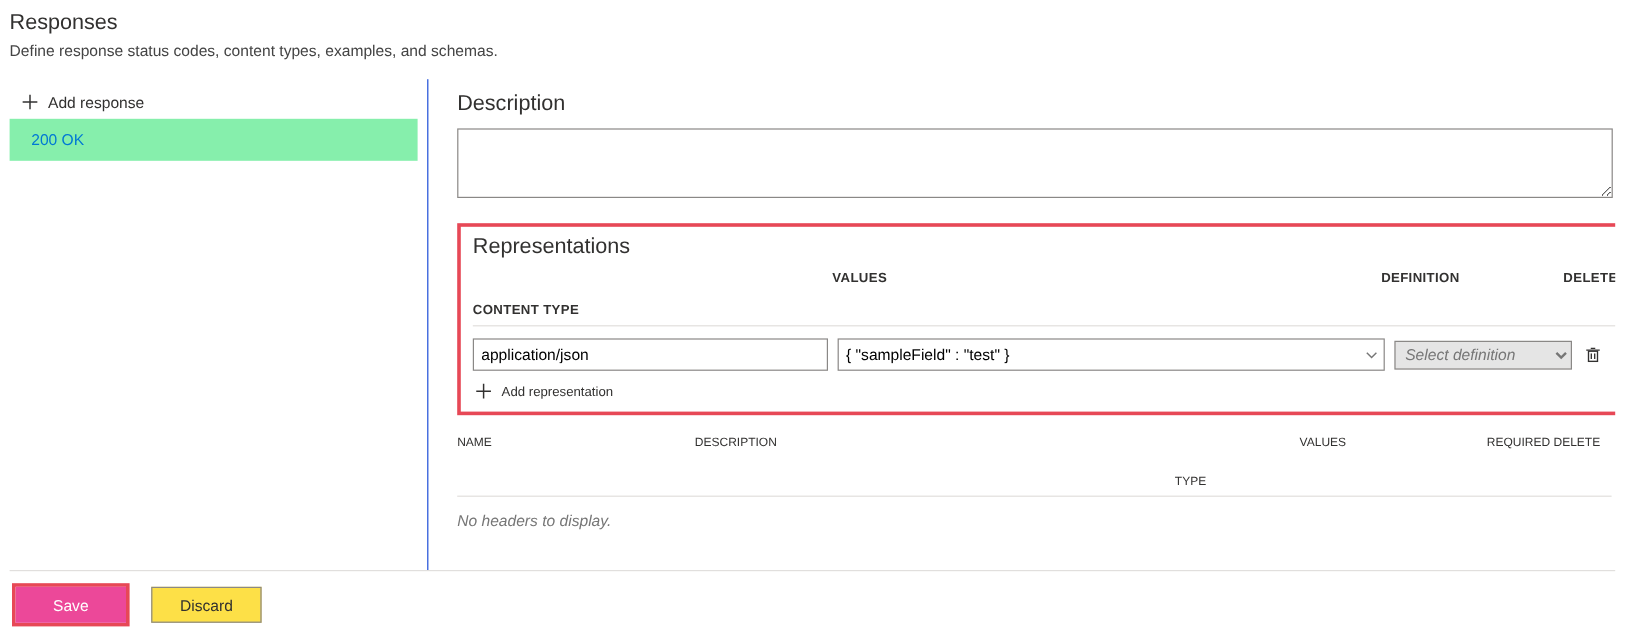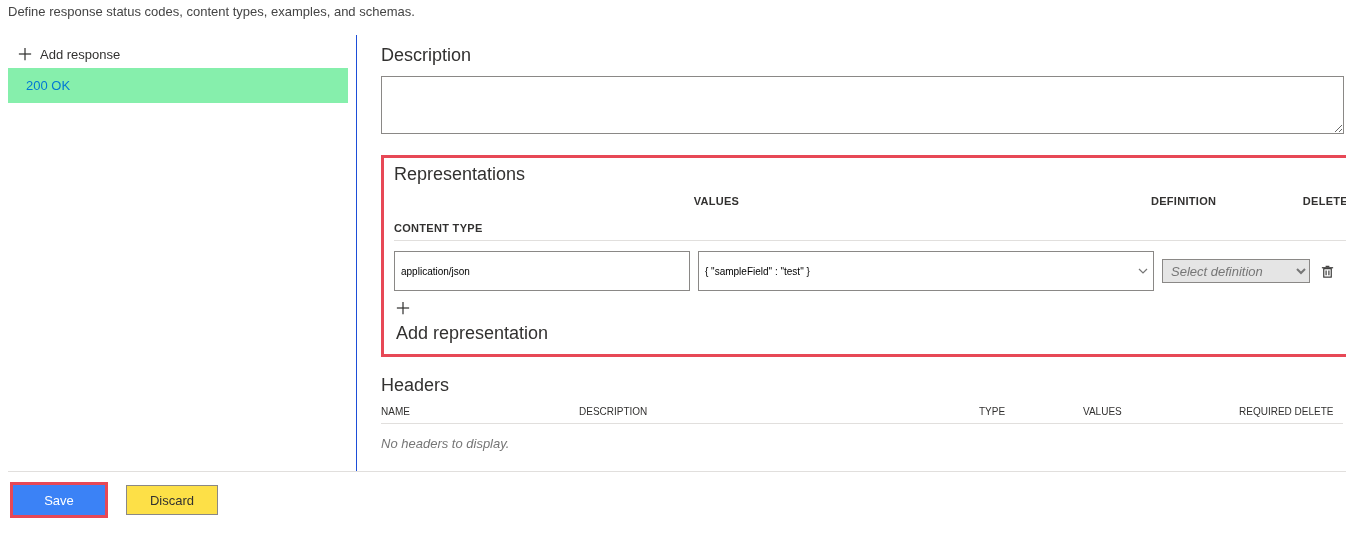--- a/index.html
+++ b/index.html
@@ -97,23 +97,23 @@
   .col-def { width: 150px; }
   .col-del { flex: 1; text-align: left; padding-left: 4px;}
   .rep-row {
     display: flex;
     align-items: center;
     gap: 8px;
     margin-top: 10px;
   }
   input.text-field {
     border: 1px solid #8a8886;
-    height: 40px;
+    height: 27px;
     padding: 0 6px;
-    font-size: 10px;
+    font-size: 13px;
     font-family: inherit;
     background: #fff;
   }
   .ct-input { width: 296px; }
   .sample-wrap { position: relative; width: 456px; }
   .sample-input { width: 456px; padding-right: 22px; }
   .def-wrap { position: relative; width: 148px; }
   select.def-select {
     width: 148px;
     height: 24px;
@@ -142,60 +142,59 @@
     align-items:center;
   }
   .trash-icon {
     width: 15px; height: 15px;
     stroke: #323130;
     fill: none;
     stroke-width: 1.2;
   }
   .add-rep {
     display: flex;
-    align-items: flex-start;
+    align-items: flex-end;
     gap: 8px;
     padding: 10px 2px 4px 2px;
-    font-size: 18px;
-    cursor: pointer;
-    flex-direction: column;
+    font-size: 11px;
+    cursor: pointer;
   }
   .headers-section { margin-top: 18px; width: 962px; }
   .headers-head {
     display: flex;
     font-size: 10px;
     font-weight: 400;
     color: #323130;
     border-bottom: 1px solid #e1dfdd;
     padding-bottom: 6px;
     margin-top: 10px;
   }
   .hcol-name { width: 198px; }
   .hcol-desc { width: 400px; }
-  .hcol-type { width: 104px; }
+  .hcol-type { width: 104px; margin-top: 32px; }
   .hcol-values { width: 156px; }
   .hcol-req { flex:1; }
   .no-headers {
     font-style: italic;
     color: #767676;
     margin-top: 12px;
     font-size: 13px;
   }
   .footer-bar {
     display: flex;
     align-items: center;
     gap: 18px;
     padding: 10px 2px 6px 2px;
   }
   .save-wrap {
     border: 3px solid #e74856;
     display: inline-block;
   }
   button.primary {
-    background: #3b82f6;
+    background: #ec4899;
     color: #fff;
     border: none;
     height: 30px;
     width: 92px;
     font-size: 13px;
     cursor: pointer;
   }
   button.secondary {
     background: #fde047;
     color: #323130;
@@ -203,20 +202,21 @@
     height: 30px;
     width: 92px;
     font-size: 13px;
     cursor: pointer;
   }
 </style>
 </head>
 <body>
 
 <div class="page">
+  <div class="page-title">Responses</div>
   <div class="page-subtitle">Define response status codes, content types, examples, and schemas.</div>
 
   <div class="two-col">
     <div class="left-pane">
       <div class="add-item">
         <svg class="plus-icon" viewBox="0 0 16 16">
             <line x1="8" y1="1" x2="8" y2="15"></line>
             <line x1="1" y1="8" x2="15" y2="8"></line>
           </svg>
         <span>Add response</span>
@@ -264,21 +264,20 @@
         <div class="add-rep">
           <svg class="plus-icon" viewBox="0 0 16 16">
               <line x1="8" y1="1" x2="8" y2="15"></line>
               <line x1="1" y1="8" x2="15" y2="8"></line>
             </svg>
           <span>Add representation</span>
         </div>
       </div>
 
       <div class="headers-section">
-        <div class="section-heading">Headers</div>
         <div class="headers-head">
           <div class="hcol-name">NAME</div>
           <div class="hcol-desc">DESCRIPTION</div>
           <div class="hcol-type">TYPE</div>
           <div class="hcol-values">VALUES</div>
           <div class="hcol-req">REQUIRED DELETE</div>
         </div>
         <div class="no-headers">No headers to display.</div>
       </div>
     </div>

